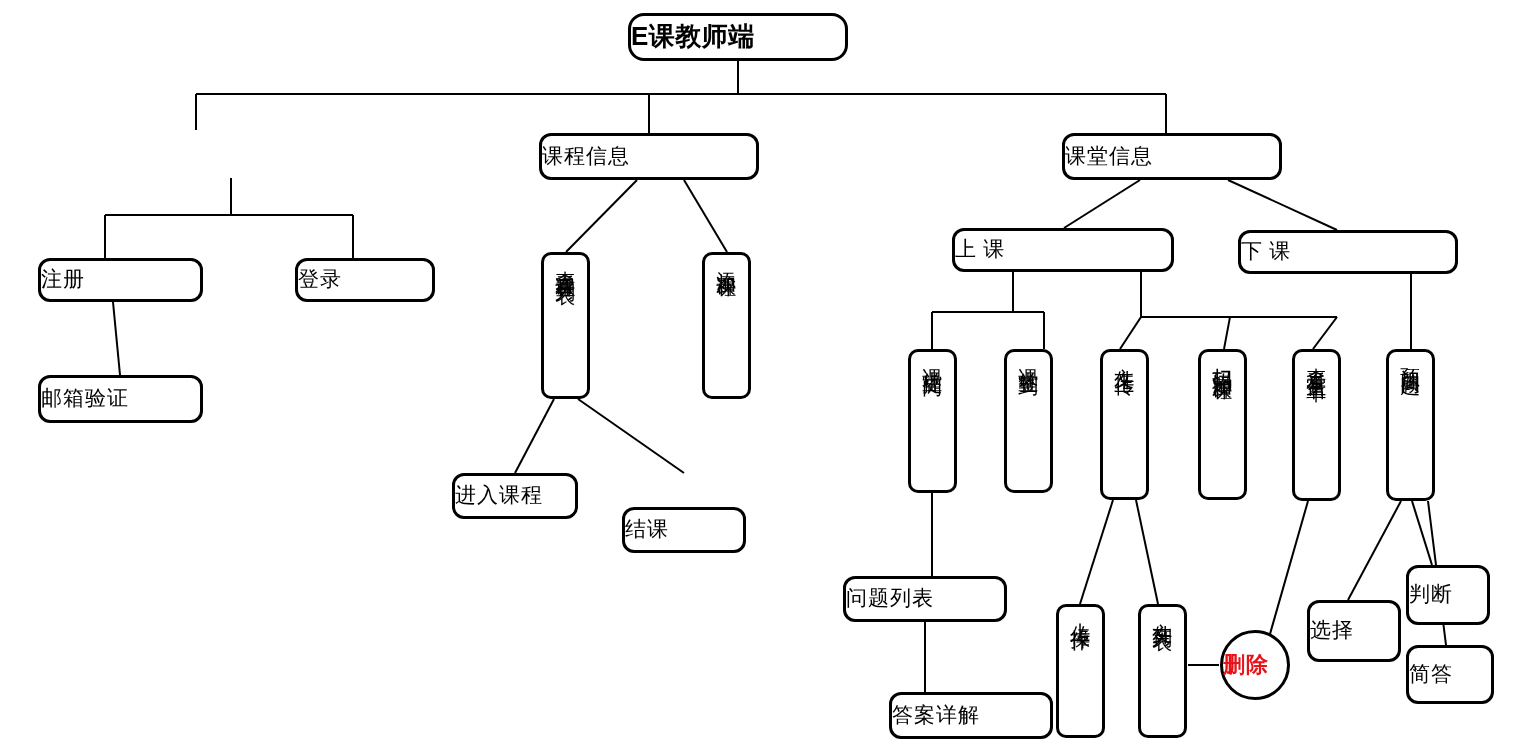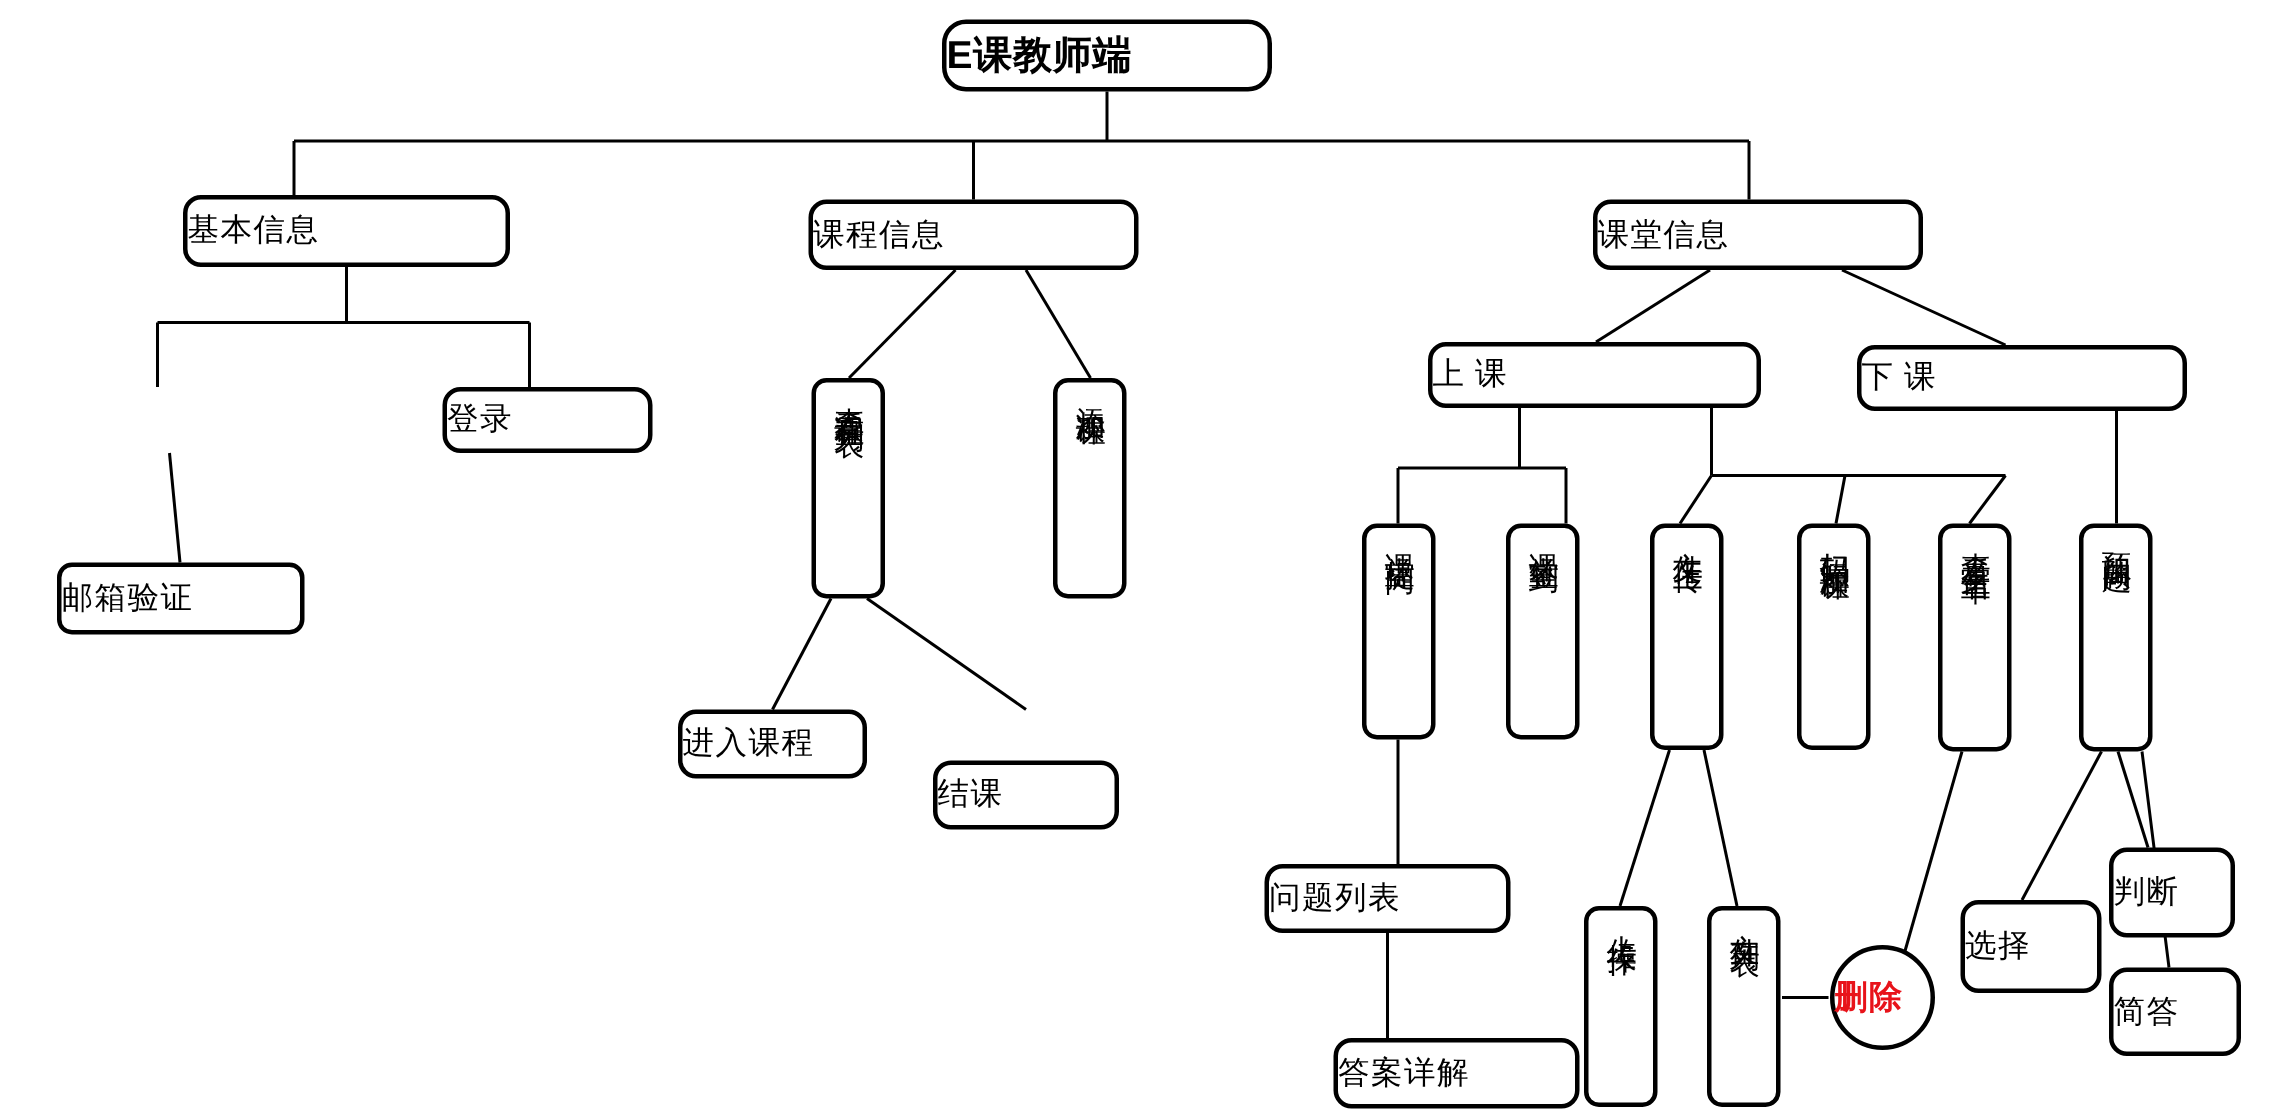--- a/index.html
+++ b/index.html
@@ -124,38 +124,38 @@
       <path d="M 1401 501 L 1348 600" stroke-width="2"></path>
       <path d="M 1412 501 L 1432 565" stroke-width="2"></path>
       <path d="M 1428 501 L 1446 645" stroke-width="2"></path>
     </g>
   </svg>
 
   <div class="node root" style="left:628px; top:13px; width:220px; height:48px;">
     <span>E课教师端</span>
   </div>
 
-  <div class="node" style="left:122px; top:130px; width:218px; height:48px;">
-    <span>基本信息</span>
-  </div>
 
   <div class="node" style="left:539px; top:133px; width:220px; height:47px;">
     <span>课程信息</span>
   </div>
 
   <div class="node" style="left:1062px; top:133px; width:220px; height:47px;">
     <span>课堂信息</span>
   </div>
 
+  <div class="node" style="left:38px; top:258px; width:165px; height:44px;">
+    <span>注册</span>
+  </div>
 
   <div class="node" style="left:295px; top:258px; width:140px; height:44px;">
     <span>登录</span>
   </div>
 
-  <div class="node" style="left:38px; top:375px; width:165px; height:48px;border-radius:10px;">
+  <div class="node" style="left:38px; top:375px; width:165px; height:48px;">
     <span>邮箱验证</span>
   </div>
 
   <div class="node vertical" style="left:541px; top:252px; width:49px; height:147px;">
     <span>查看课程列表</span>
   </div>
 
   <div class="node vertical" style="left:702px; top:252px; width:49px; height:147px;">
     <span>添加课程</span>
   </div>

